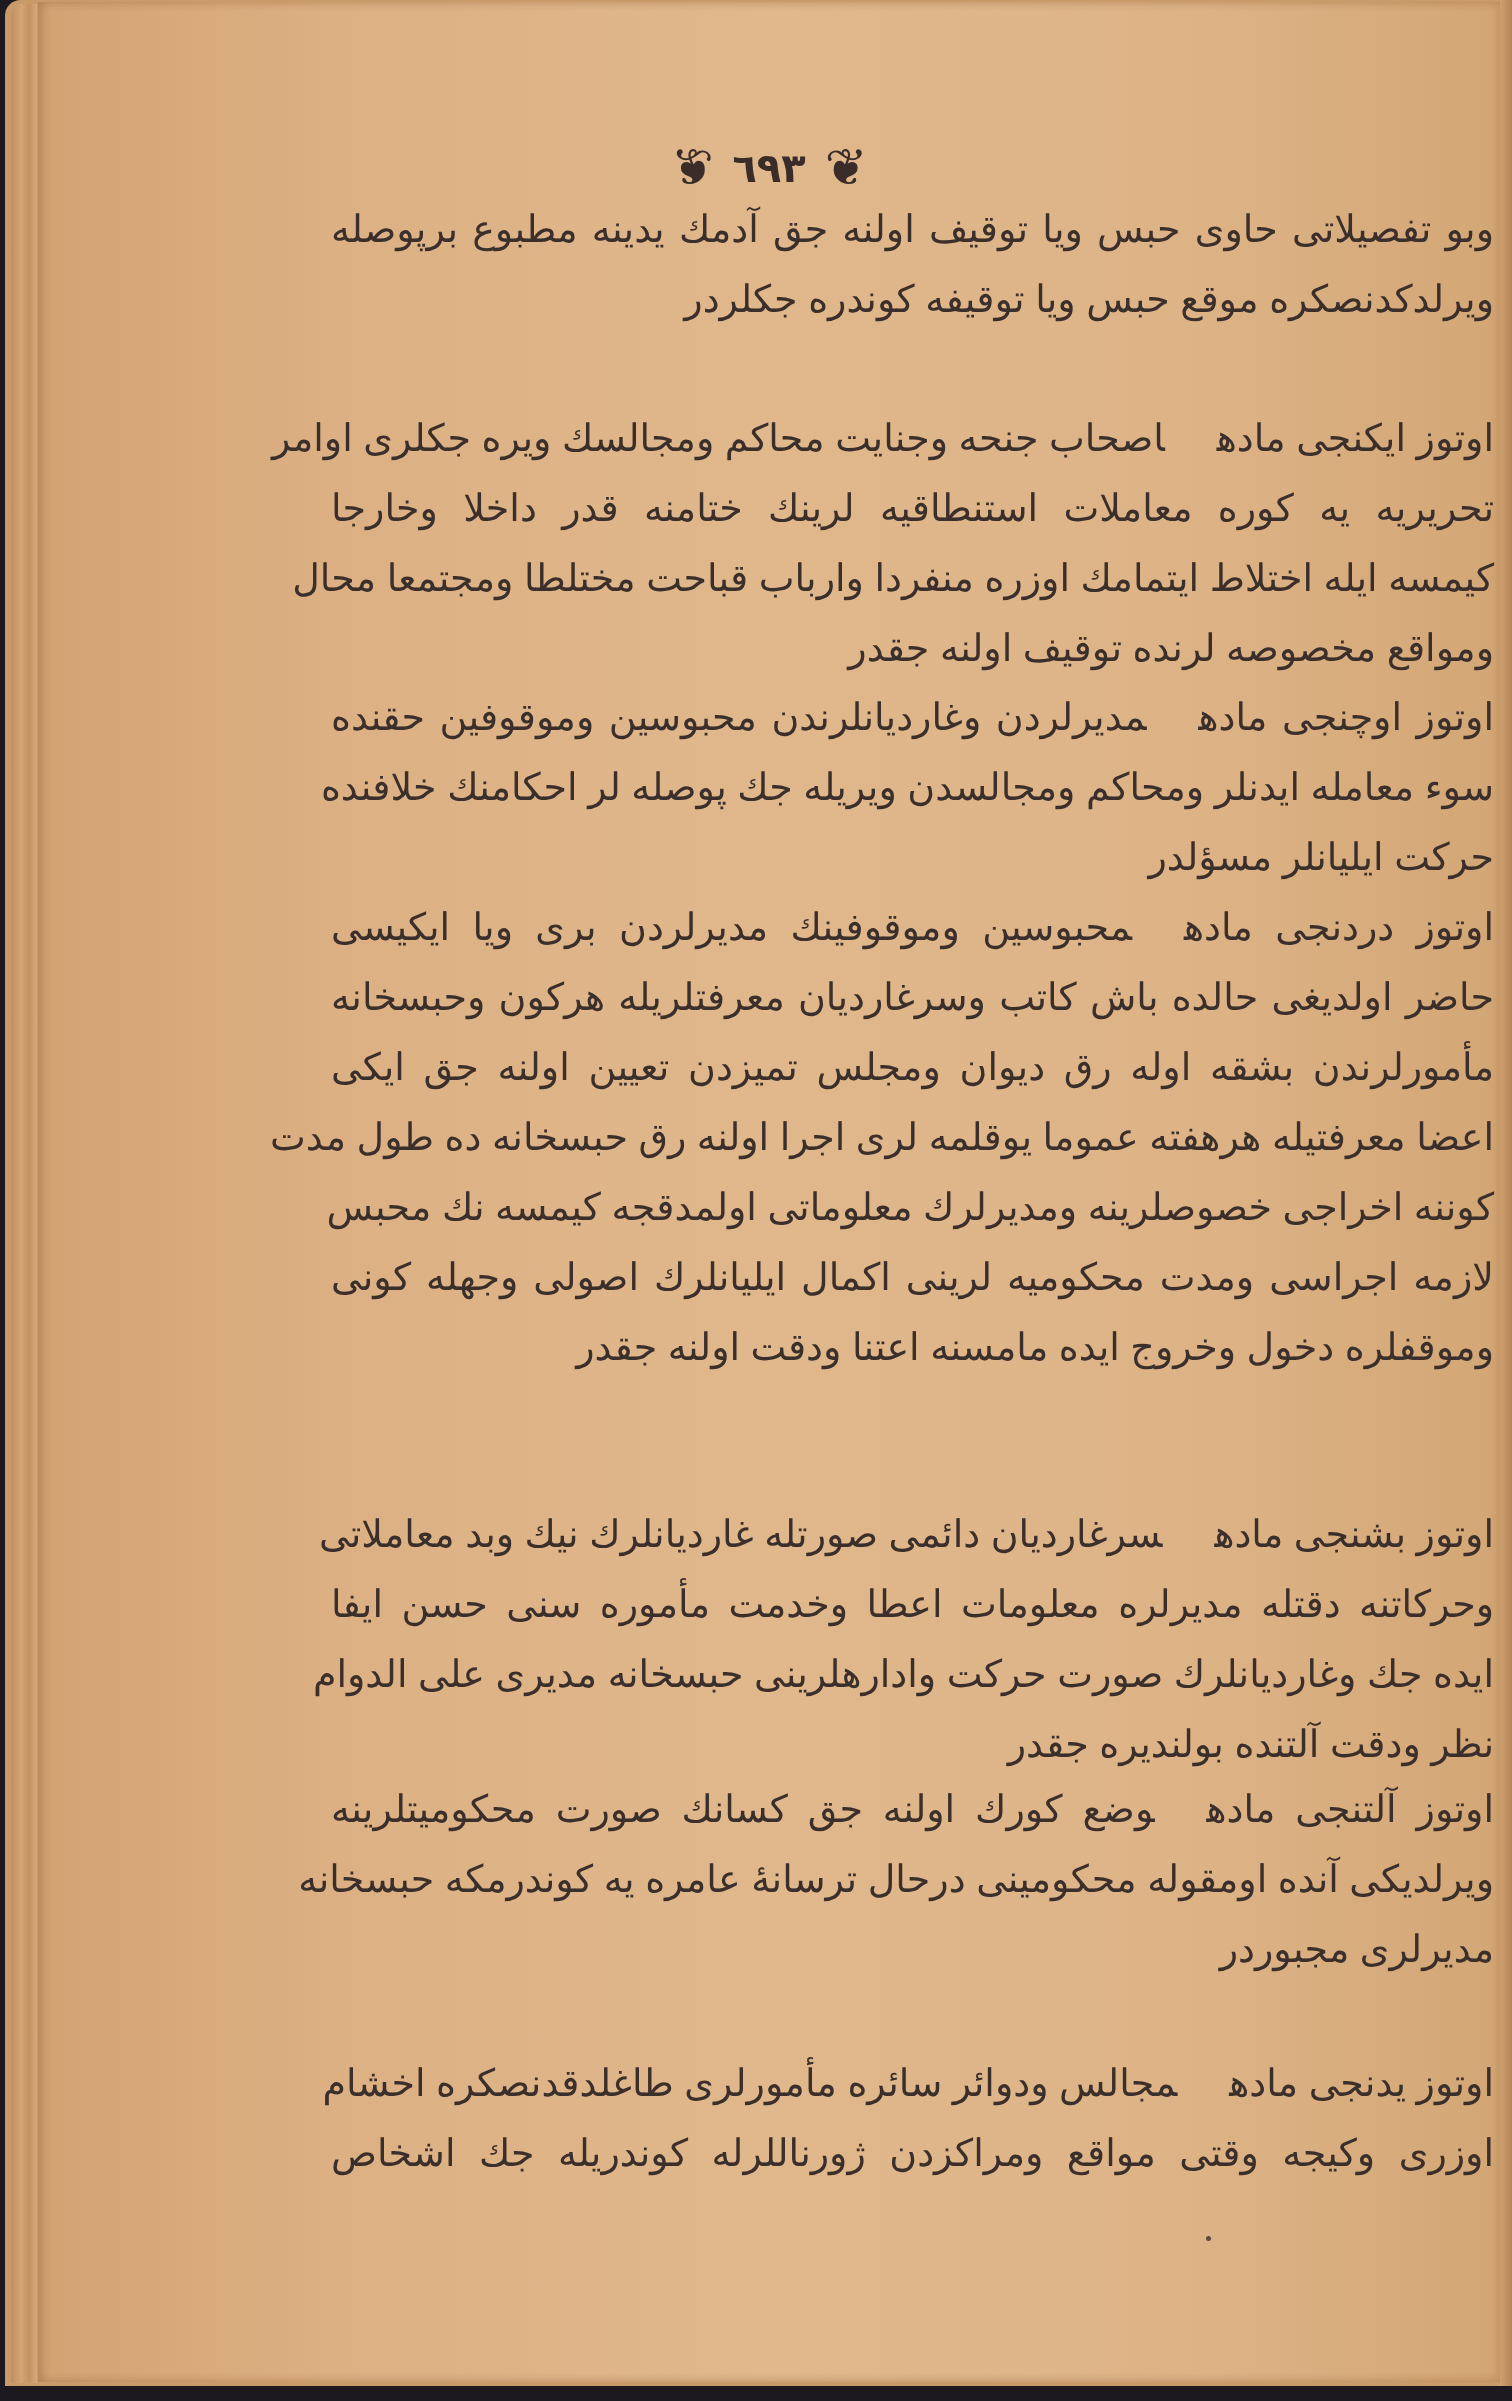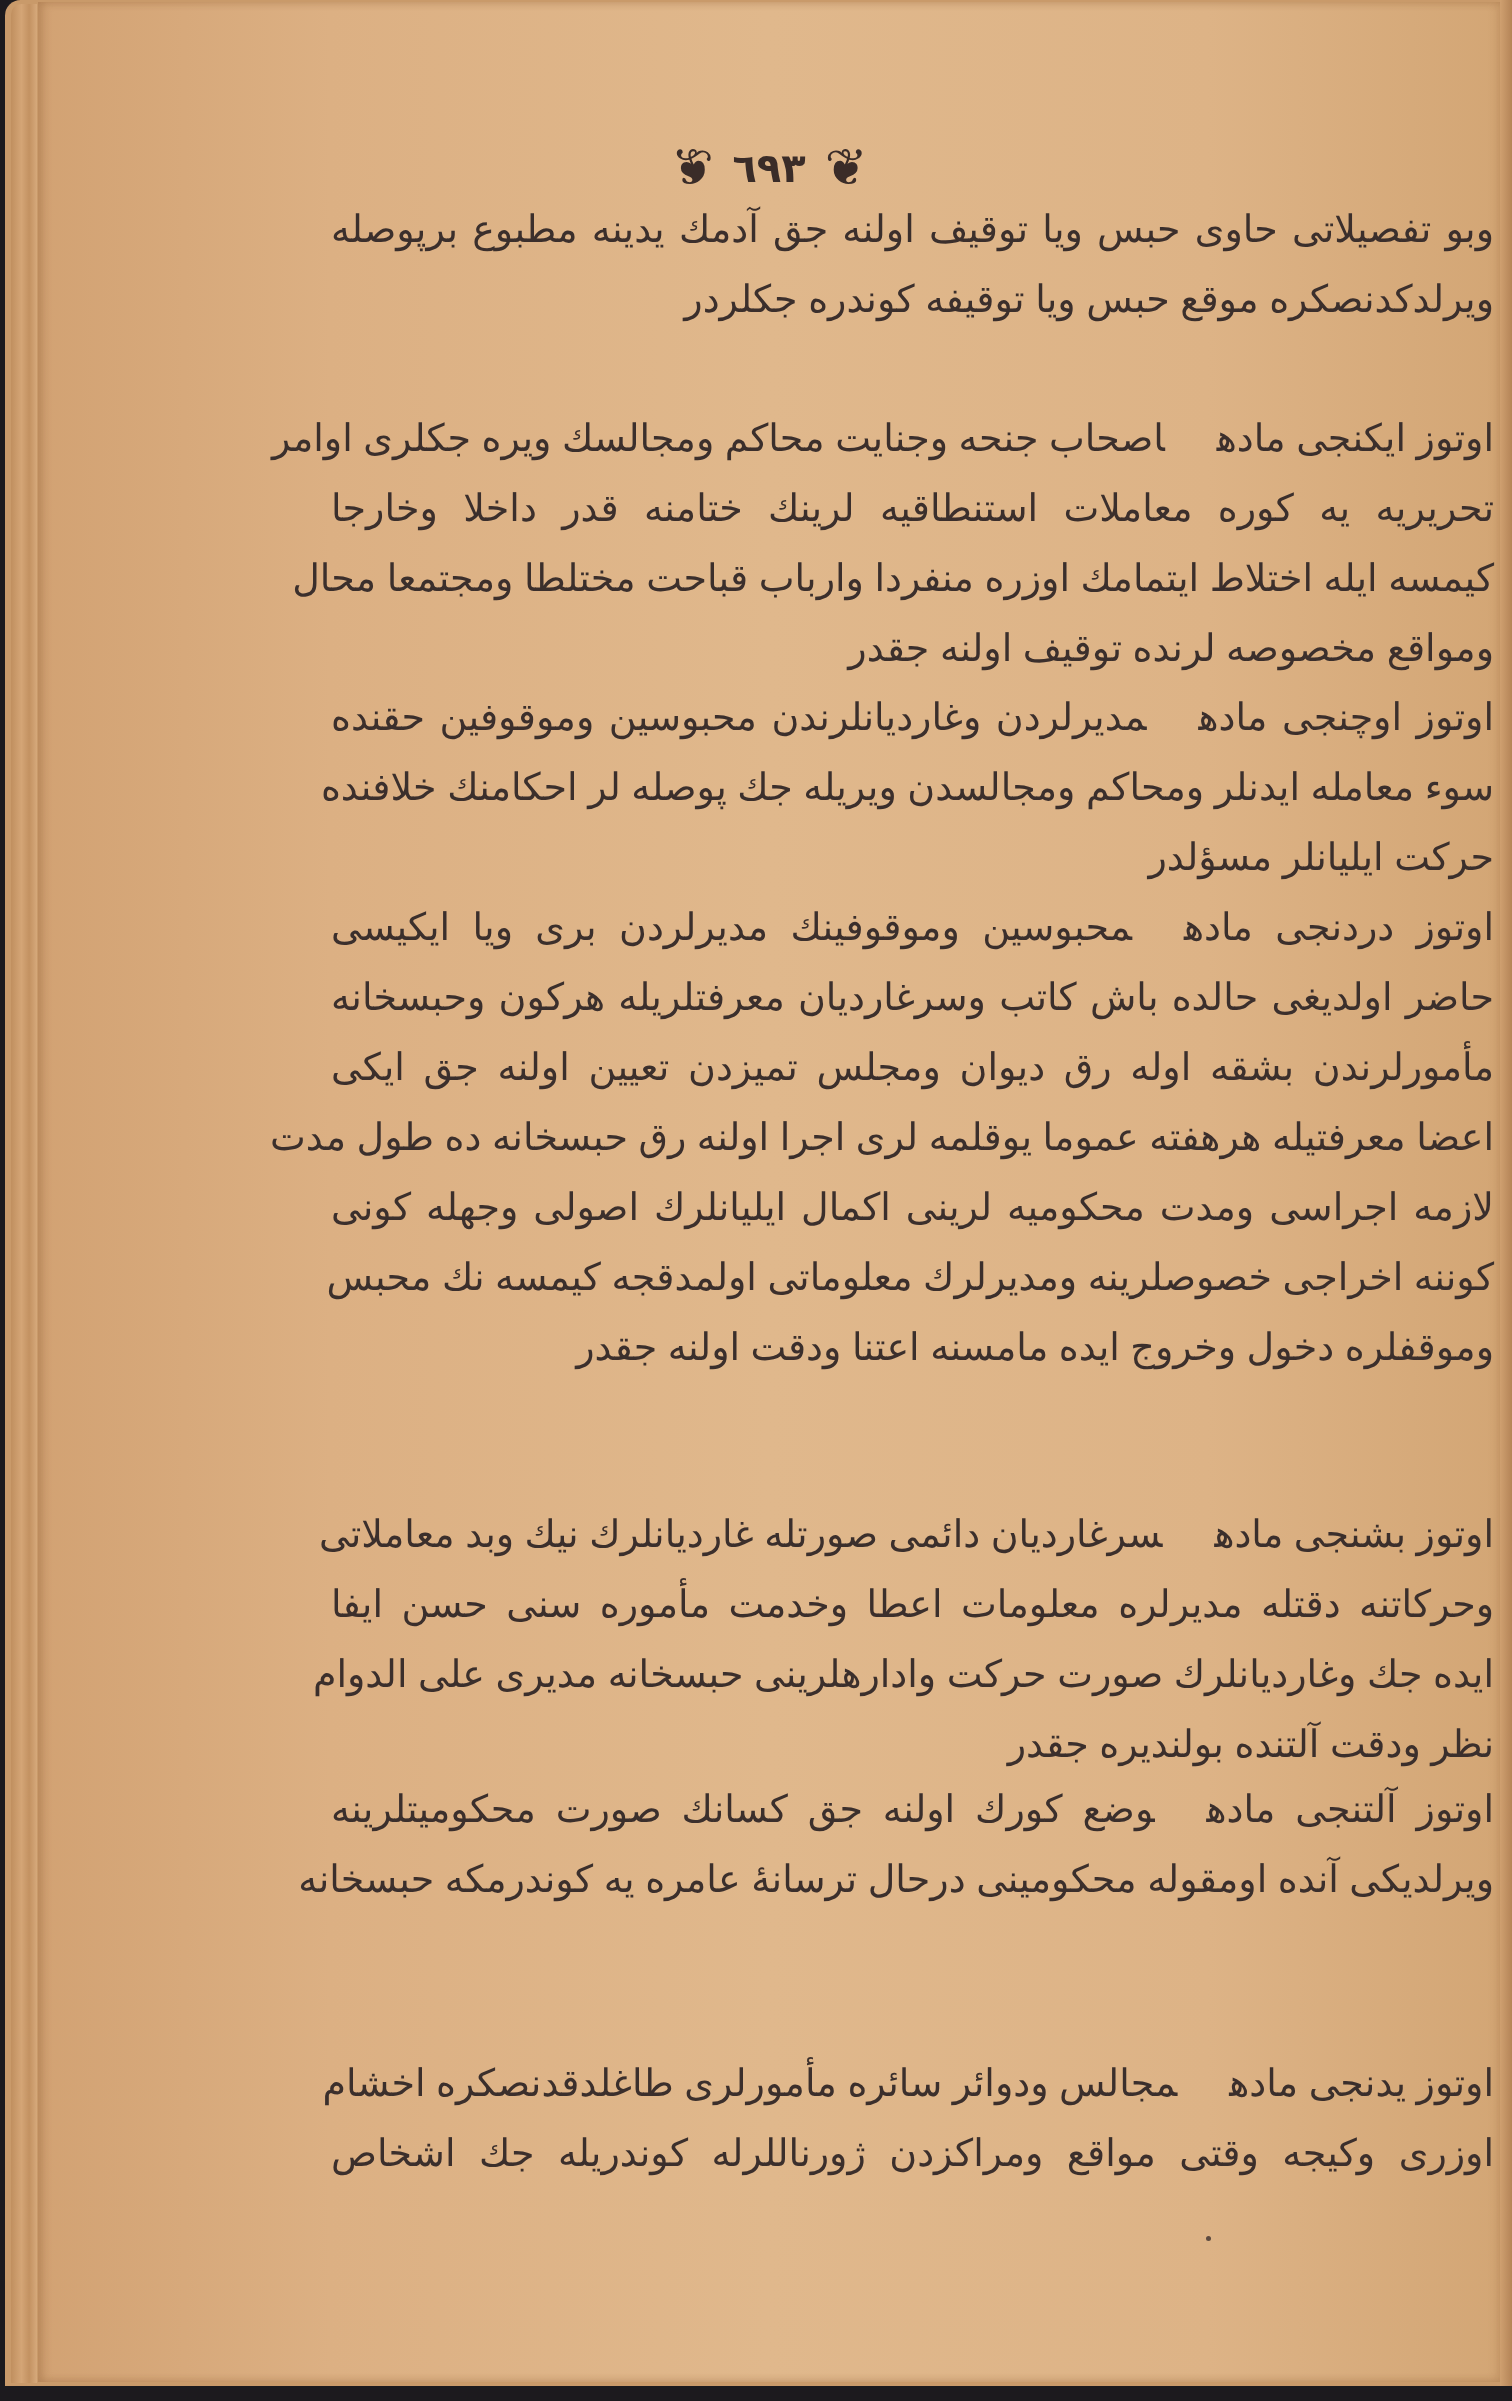--- a/index.html
+++ b/index.html
@@ -135,35 +135,36 @@
     <span class="line">تحريريه يه كوره معاملات استنطاقيه لرينك ختامنه قدر داخلا وخارجا</span>
     <span class="line">كيمسه ايله اختلاط ايتمامك اوزره منفردا وارباب قباحت مختلطا ومجتمعا محال</span>
     <span class="line short">ومواقع مخصوصه لرنده توقيف اولنه جقدر</span>
   </div>
 
   <div class="text-block" style="top: 890px;">
     <span class="line"><span class="article-label">اوتوز دردنجى ماده</span><span>محبوسين وموقوفينك مديرلردن برى ويا ايكيسى</span></span>
     <span class="line">حاضر اولديغى حالده باش كاتب وسرغارديان معرفتلريله هركون وحبسخانه</span>
     <span class="line">مأمورلرندن بشقه اوله رق ديوان ومجلس تميزدن تعيين اولنه جق ايكى</span>
     <span class="line">اعضا معرفتيله هرهفته عموما يوقلمه لرى اجرا اولنه رق حبسخانه ده طول مدت</span>
+    <span class="line">كوننه اخراجى خصوصلرينه ومديرلرك معلوماتى اولمدقجه كيمسه نك محبس</span>
     <span class="line">لازمه اجراسى ومدت محكوميه لرينى اكمال ايليانلرك اصولى وجهله كونى</span>
-    <span class="line">كوننه اخراجى خصوصلرينه ومديرلرك معلوماتى اولمدقجه كيمسه نك محبس</span>
     <span class="line short">وموقفلره دخول وخروج ايده مامسنه اعتنا ودقت اولنه جقدر</span>
   </div>
 
   <div class="text-block" style="top: 1497px;">
     <span class="line"><span class="article-label">اوتوز بشنجى ماده</span><span>سرغارديان دائمى صورتله غارديانلرك نيك وبد معاملاتى</span></span>
     <span class="line">وحركاتنه دقتله مديرلره معلومات اعطا وخدمت مأموره سنى حسن ايفا</span>
     <span class="line">ايده جك وغارديانلرك صورت حركت وادارهلرينى حبسخانه مديرى على الدوام</span>
     <span class="line short">نظر ودقت آلتنده بولنديره جقدر</span>
   </div>
 
   <div class="text-block" style="top: 1772px;">
     <span class="line"><span class="article-label">اوتوز آلتنجى ماده</span><span>وضع كورك اولنه جق كسانك صورت محكوميتلرينه</span></span>
     <span class="line">ويرلديكى آنده اومقوله محكومينى درحال ترسانهٔ عامره يه كوندرمكه حبسخانه</span>
+    <span class="line short">مديرلرى مجبوردر</span>
   </div>
 
   <div class="text-block" style="top: 2046px;">
     <span class="line"><span class="article-label">اوتوز يدنجى ماده</span><span>مجالس ودوائر سائره مأمورلرى طاغلدقدنصكره اخشام</span></span>
     <span class="line">اوزرى وكيجه وقتى مواقع ومراكزدن ژورناللرله كوندريله جك اشخاص</span>
   </div>
 
   <div class="footer-dot"></div>
 </div>
 <div class="right-edge"></div>

